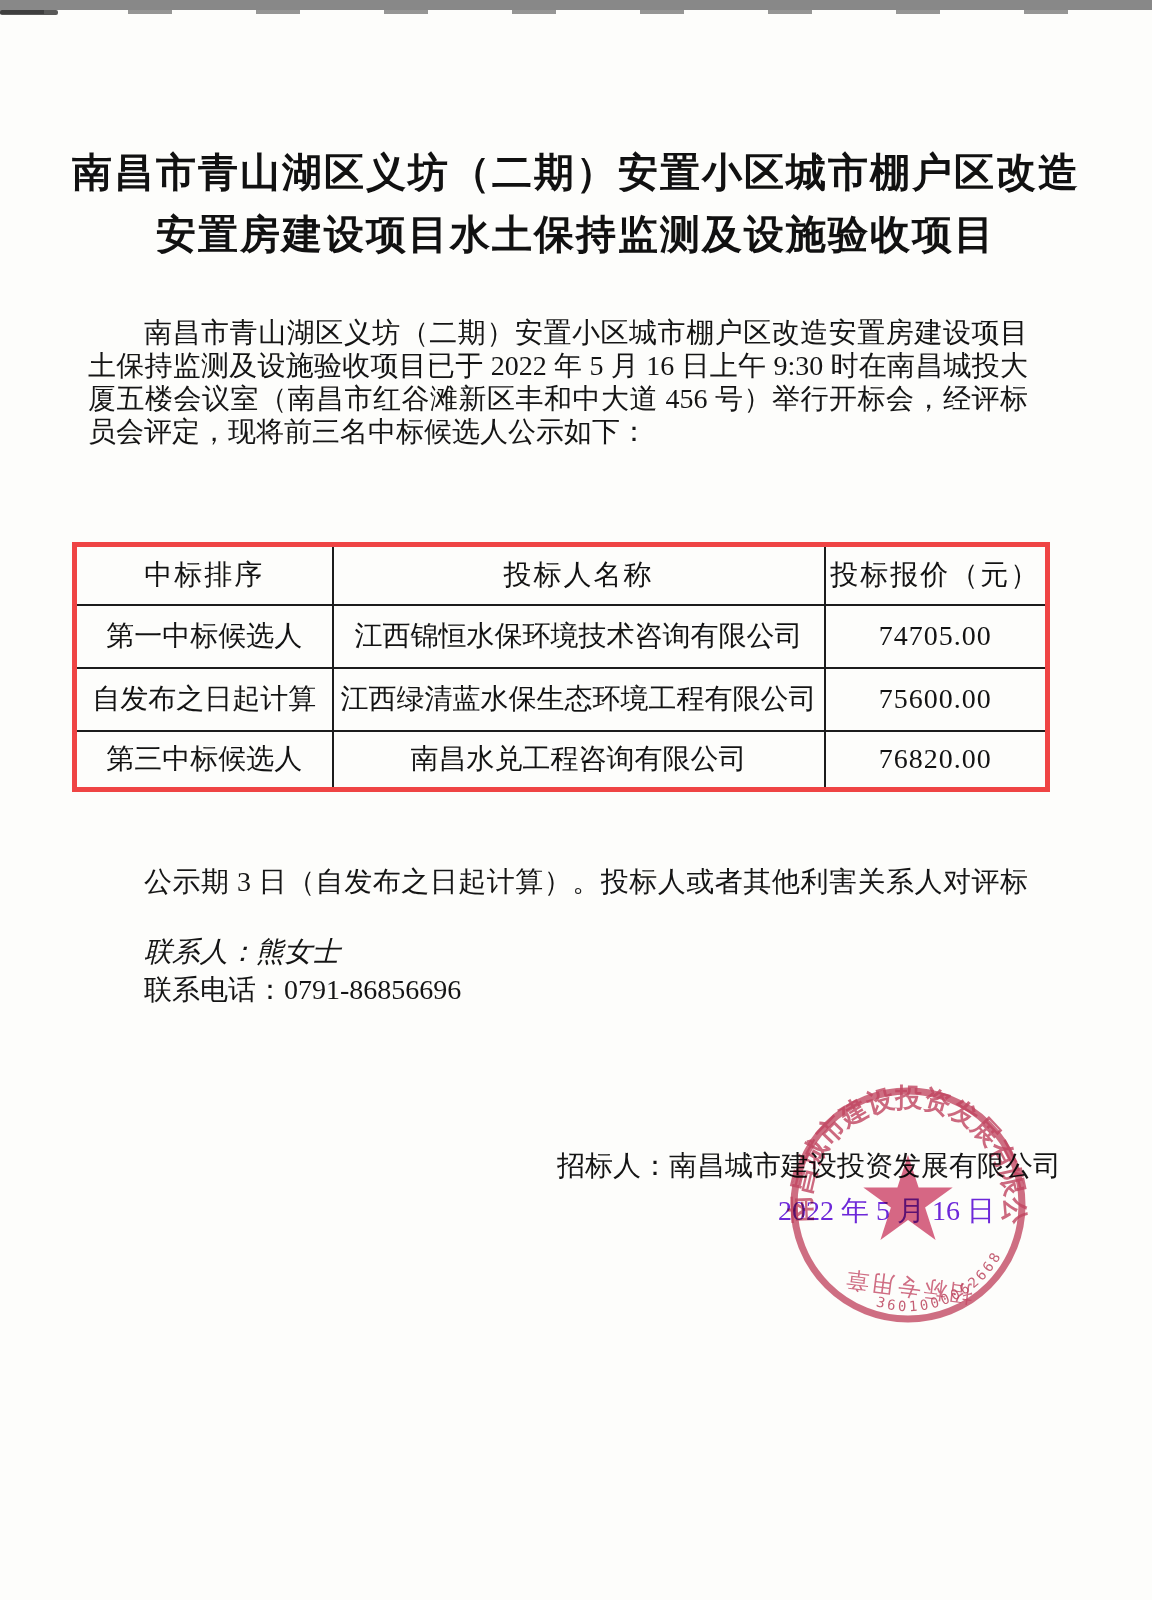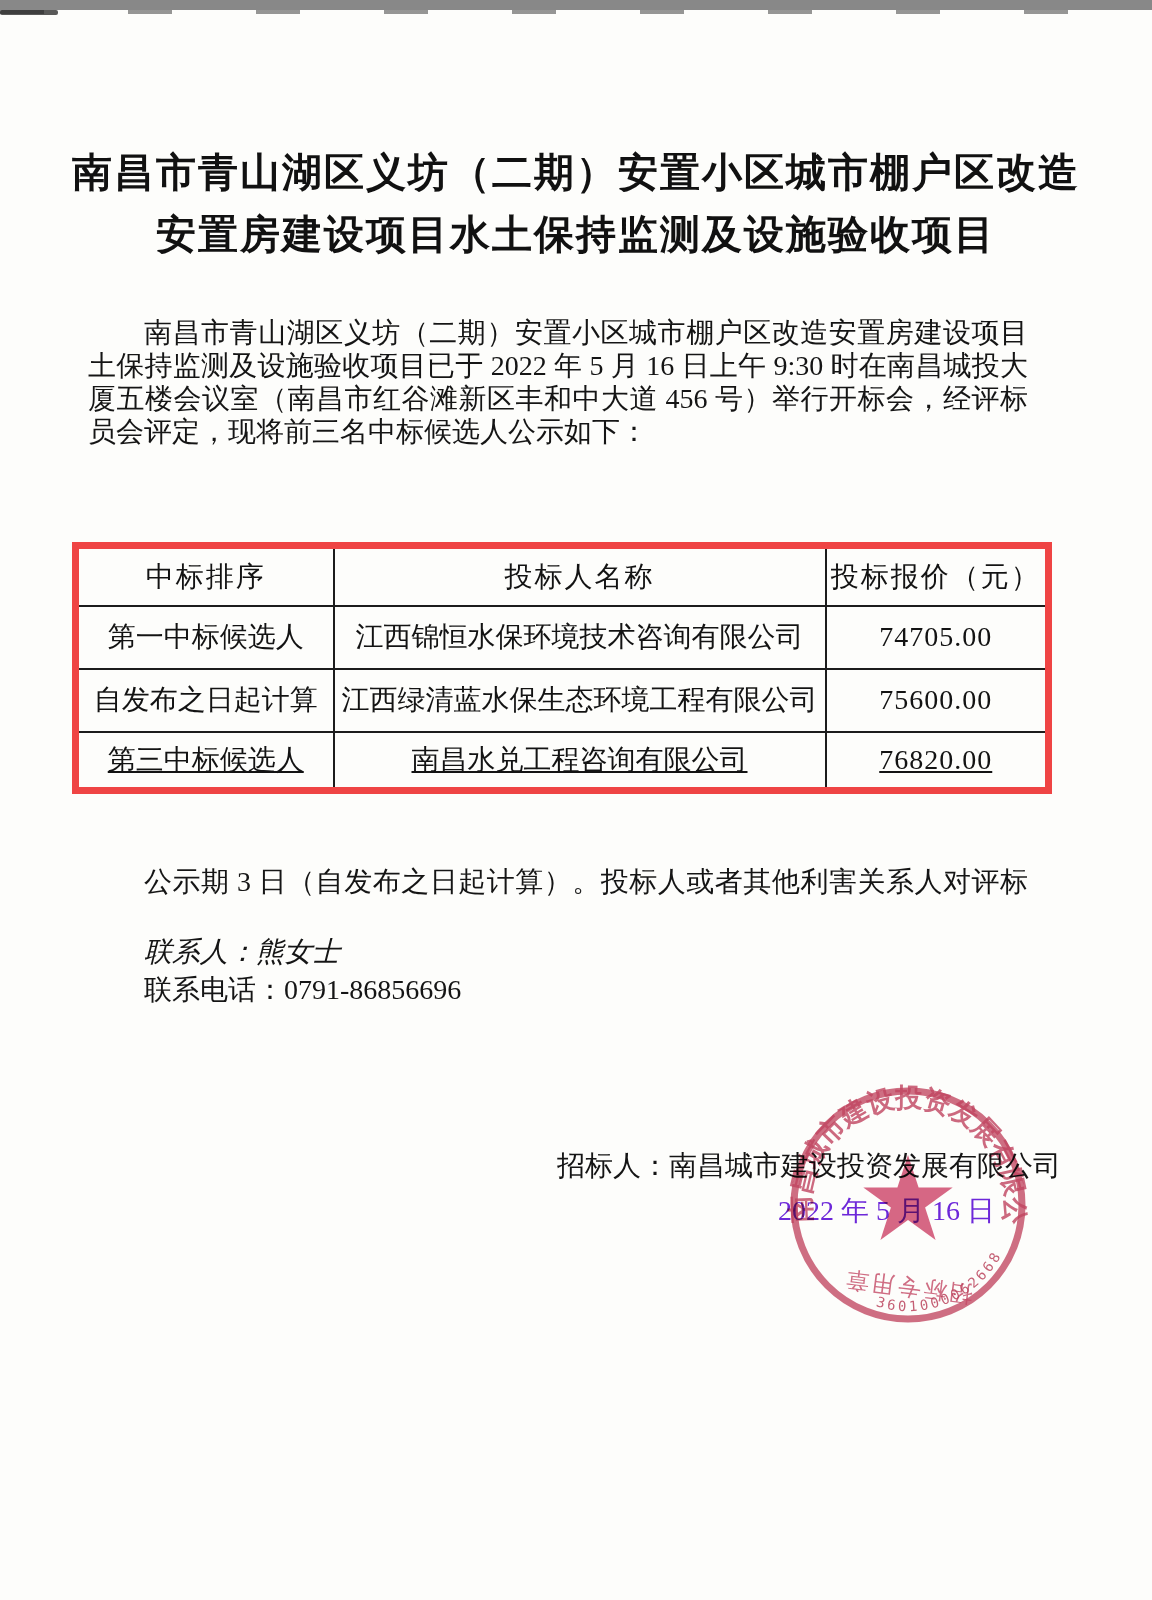--- a/index.html
+++ b/index.html
@@ -40,25 +40,25 @@
   .bid-table{
     position:absolute;top:532px;left:72px;width:973px;
     border-collapse:collapse;table-layout:fixed;
     font-size:28px;color:#131313;
   }
   .bid-table th,.bid-table td{
     border:2px solid #1c1c1c;text-align:center;vertical-align:middle;
     padding:0 4px;overflow:hidden;white-space:nowrap;
     font-weight:normal;
   }
-  .bid-table{border:7px solid #ef4444;}
+  .bid-table{border:5px solid #ef4444;}
   .row-header{height:60px;letter-spacing:2px;}
   .row-data-1{height:63px;}
   .row-data-2{height:63px;}
-  .row-data-3{height:59px;text-decoration:underline;}
+  .row-data-3{height:59px;}
   .price-cell{letter-spacing:1px;}
   
   .tenderer{position:absolute;top:1109px;left:557px;font-size:28px;white-space:nowrap;color:#141414;}
   .dateline{position:absolute;top:1154px;left:778px;font-size:28px;white-space:nowrap;color:#6d28d9;}
   
   .stamp{
     position:absolute;top:1035px;left:748px;width:320px;height:320px;
     mix-blend-mode:multiply;opacity:.95;pointer-events:none;
   }
   .stamp svg{display:block;width:320px;height:320px;}

